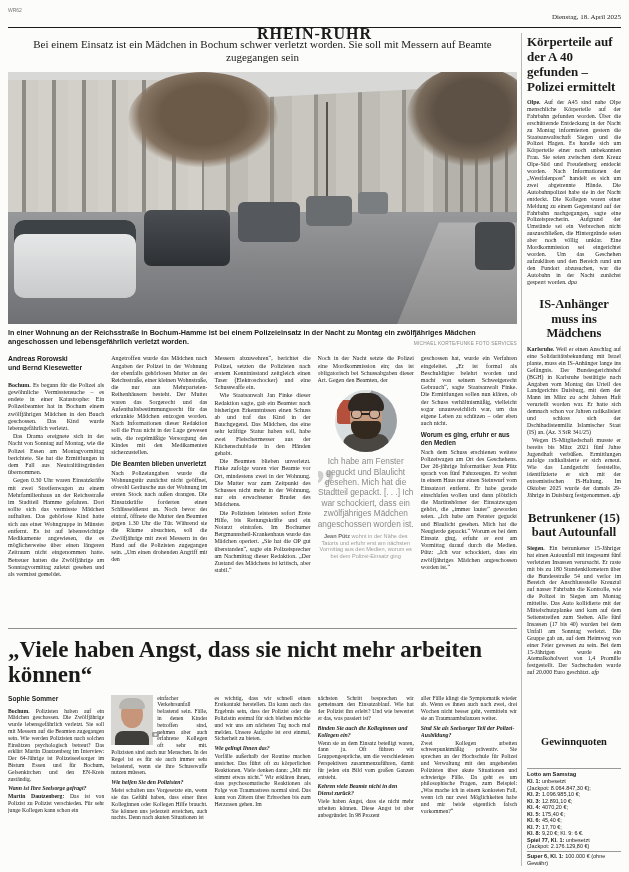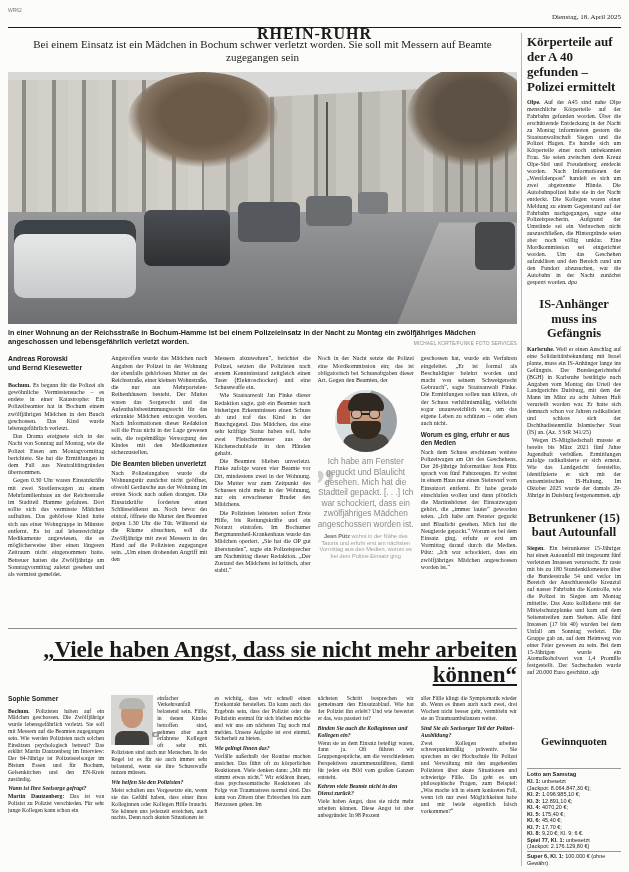--- a/index.html
+++ b/index.html
@@ -68,21 +68,21 @@
   .jp-bridge { position:absolute; left:27px; top:23px; width:8px; height:1.6px; background:#26221e; }
   .quote-wrap { position:relative; margin-top:2px; }
   .quote-mark { position:absolute; left:-4px; top:-14px; font:700 44px/1 "Liberation Serif",serif; color:#cfcfcd; }
   .quote-text { position:relative; font:400 8.3px/10.4px "Liberation Sans",sans-serif; color:#8a8a8a; text-align:center; }
   .quote-attr { margin-top:4px; font:400 5.6px/6.6px "Liberation Sans",sans-serif; color:#9b9b9b; text-align:center; }
   .quote-attr .lead { color:#6f6f6f; }
 
   .mid-rule { border-top:1px solid #8f8f8c; margin-top:7px; }
 
   
-  .hl2 { text-align:right; font:700 23px/1.05 "Liberation Serif",serif; margin-top:9px;text-decoration:underline; }
+  .hl2 { text-align:left; font:700 23px/1.05 "Liberation Serif",serif; margin-top:9px; }
   .hl2-sub { text-align:center; font:400 11px/1.2 "Liberation Serif",serif; margin-top:6px; }
   .cols-bottom { height:136px; margin-top:8px; }
   .icol { font-size:5.7px; line-height:6.8px; }
   .q { font:italic 700 5.8px/6.9px "Liberation Serif",serif; text-align:left; margin:3px 0 1px 0; }
   .ibyline { font:700 6.6px/8px "Liberation Sans",sans-serif; margin-bottom:5px; text-align:left; }
   .portrait-wrap { float:left; position:relative; width:42px; height:50px; margin:0 4px 2px 0; }
   .md-photo { position:relative; width:42px; height:50px; overflow:hidden; background:#d7d6d3; }
   .md-torso { position:absolute; left:4px; bottom:-3px; width:34px; height:17px; border-radius:8px 8px 0 0; background:#413f3c; }
   .md-head { position:absolute; left:10px; top:6px; width:22px; height:27px; border-radius:46%; background:#c7957a; }
   .md-hair { position:absolute; left:8px; top:3px; width:26px; height:11px; border-radius:12px 12px 2px 2px; background:#b8b6b1; }
@@ -249,21 +249,21 @@
     <div class="sb-art">
       <div class="sb-hl-left">Körperteile auf der A 40 gefunden – Polizei ermittelt</div>
       <div class="sb-body">
         <p class="bp"><b class="lead">Olpe.</b>
           <span>Auf der A45 sind nahe Olpe menschliche Körperteile auf der Fahrbahn gefunden worden. Über die erschütternde Entdeckung in der Nacht zu Montag informierten gestern die Staatsanwaltschaft Siegen und die Polizei Hagen. Es handle sich um Körperteile einer noch unbekannten Frau. Sie seien zwischen dem Kreuz Olpe-Süd und Freudenberg entdeckt worden. Nach Informationen der „Westfalenpost“ handelt es sich um zwei abgetrennte Hände. Die Autobahnpolizei habe sie in der Nacht entdeckt. Die Kollegen waren einer Meldung zu einem Gegenstand auf der Fahrbahn nachgegangen, sagte eine Polizeisprecherin. Aufgrund der Umstände sei ein Verbrechen nicht auszuschließen, die Hintergründe seien aber noch völlig unklar. Eine Mordkommission sei eingerichtet worden. Um das Geschehen aufzuklären und den Bereich rund um den Fundort abzusuchen, war die Autobahn in der Nacht zunächst gesperrt worden.</span>
           <i class="sign">dpa</i></p>
       </div>
     </div>
 
     <div class="sb-art">
-      <div class="sb-hl-center">IS-Anhänger muss ins Gefängnis</div>
+      <div class="sb-hl-center">IS-Anhänger muss ins Mädchens</div>
       <div class="sb-body">
         <p class="bp"><b class="lead">Karlsruhe.</b>
           <span>Weil er einen Anschlag auf eine Solidaritätsbekundung mit Israel plante, muss ein IS-Anhänger lange ins Gefängnis. Der Bundesgerichtshof (BGH) in Karlsruhe bestätigte nach Angaben vom Montag das Urteil des Landgerichts Duisburg, mit dem der Mann im März zu acht Jahren Haft verurteilt worden war. Er hatte sich demnach schon vor Jahren radikalisiert und schloss sich der Dschihadistenmiliz Islamischer Staat (IS) an. (Az. 3 StR 341/25)</span></p>
         <p class="bp ind"><span>Wegen IS-Mitgliedschaft musste er bereits bis März 2021 fünf Jahre Jugendhaft verbüßen. Ermittlungen zufolge radikalisierte er sich erneut. Wie das Landgericht feststellte, identifizierte er sich mit der extremistischen IS-Haltung. Im Oktober 2025 wurde der damals 29-Jährige in Duisburg festgenommen.</span>
           <i class="sign">afp</i></p>
       </div>
     </div>
 
     <div class="sb-art">
       <div class="sb-hl-center">Betrunkener (15) baut Autounfall</div>

